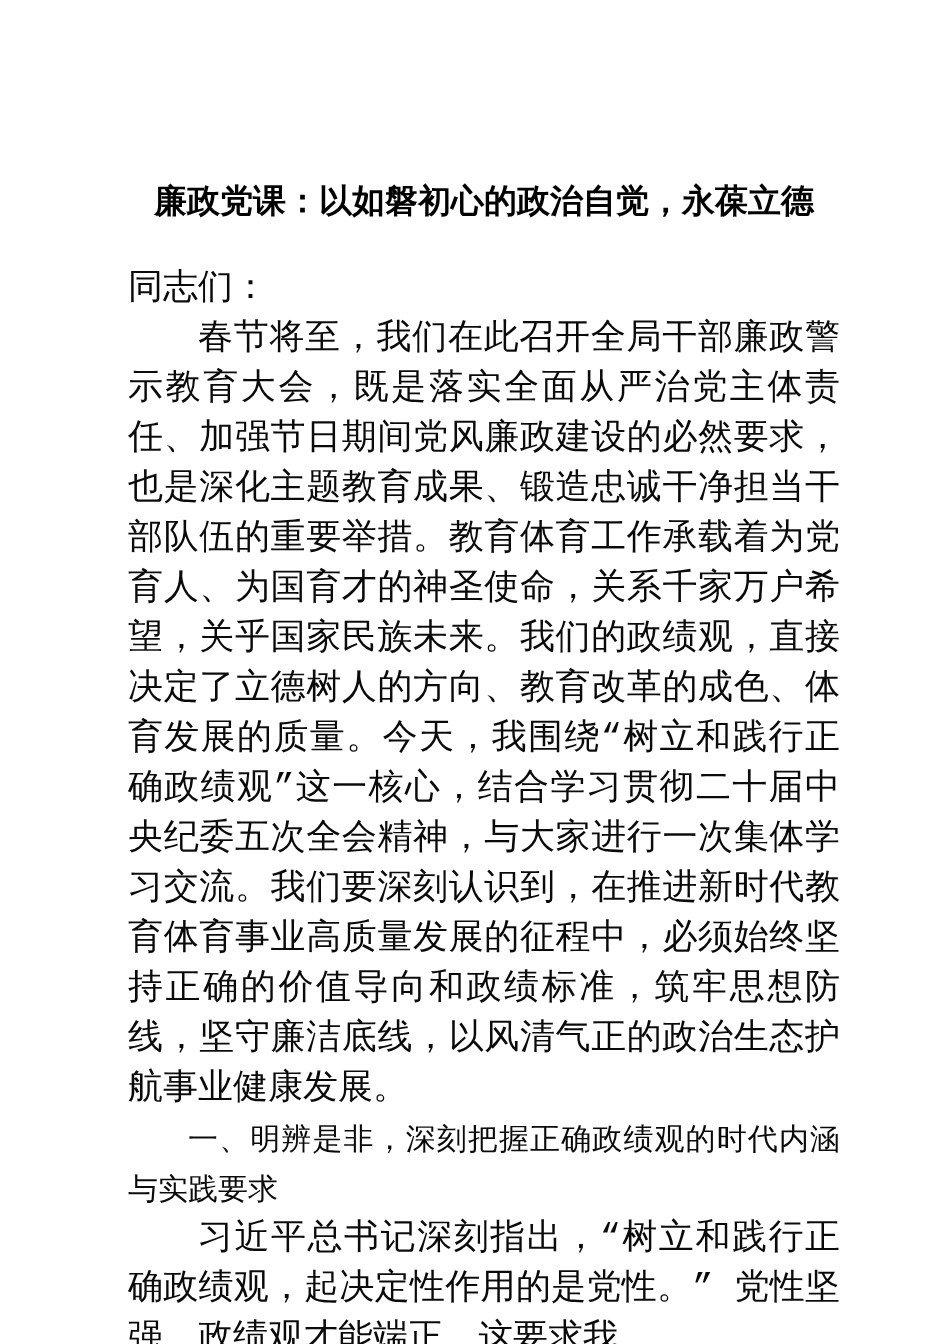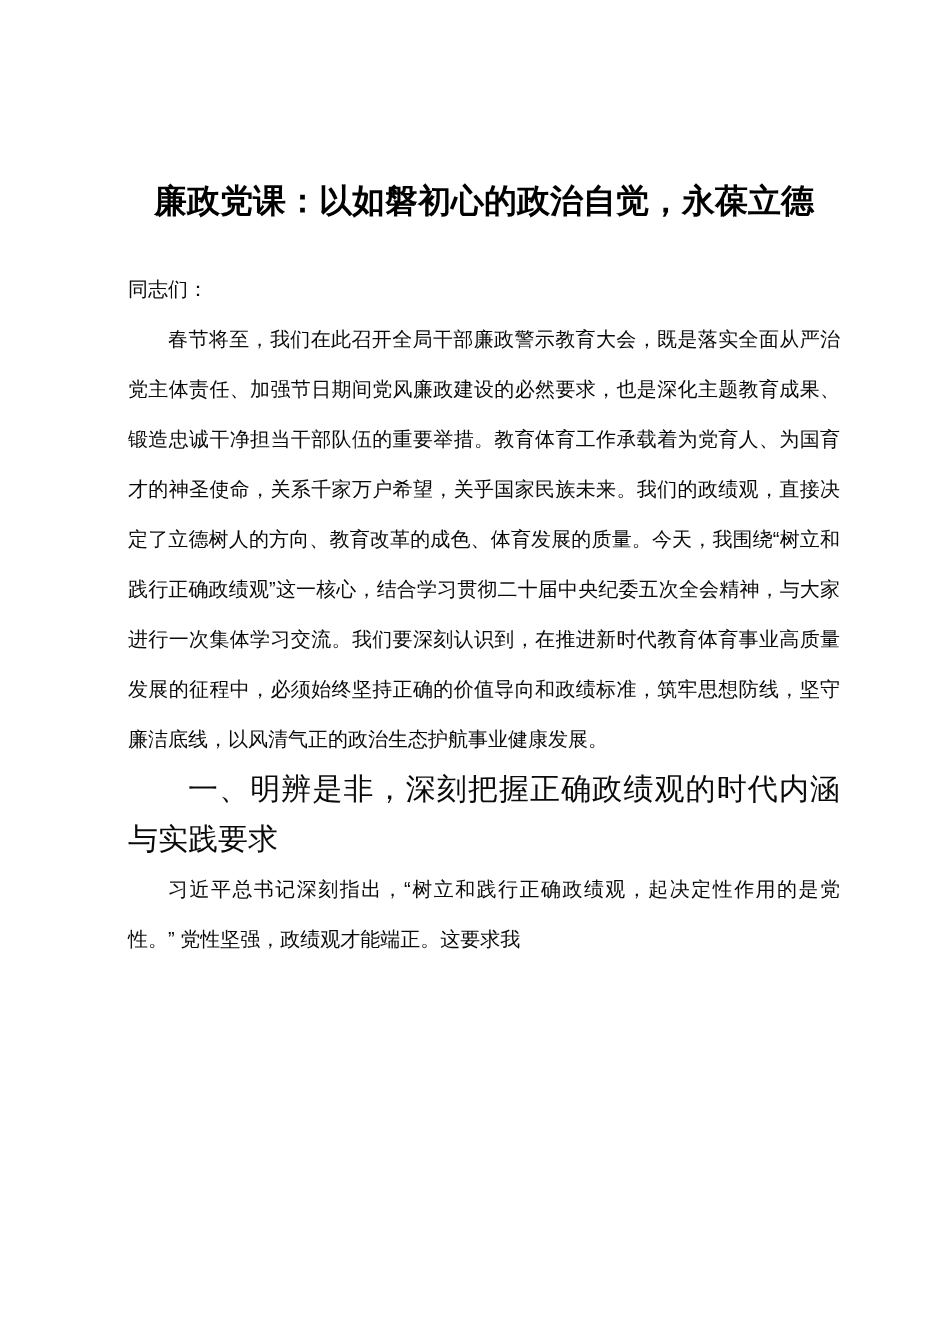--- a/index.html
+++ b/index.html
@@ -26,23 +26,23 @@
     font-weight: 700;
     font-size: 33px;
     line-height: 50px;
     color: #000000;
     text-align: center;
     letter-spacing: 0px;
     margin: 0;
     padding-top: 176px;
   }
   .para {
-    font-family: Liberation Sans, sans-serif;
+    font-family: Liberation Mono, monospace;
     font-weight: 400;
-    font-size: 20px;
+    font-size: 35px;
     line-height: 50px;
     color: #0a0a0a;
     text-align: justify;
     text-justify: inter-ideograph;
     margin: 0;
     letter-spacing: 0px;
     word-break: break-all;
   }
   .para.indent {
     text-indent: 2em;

